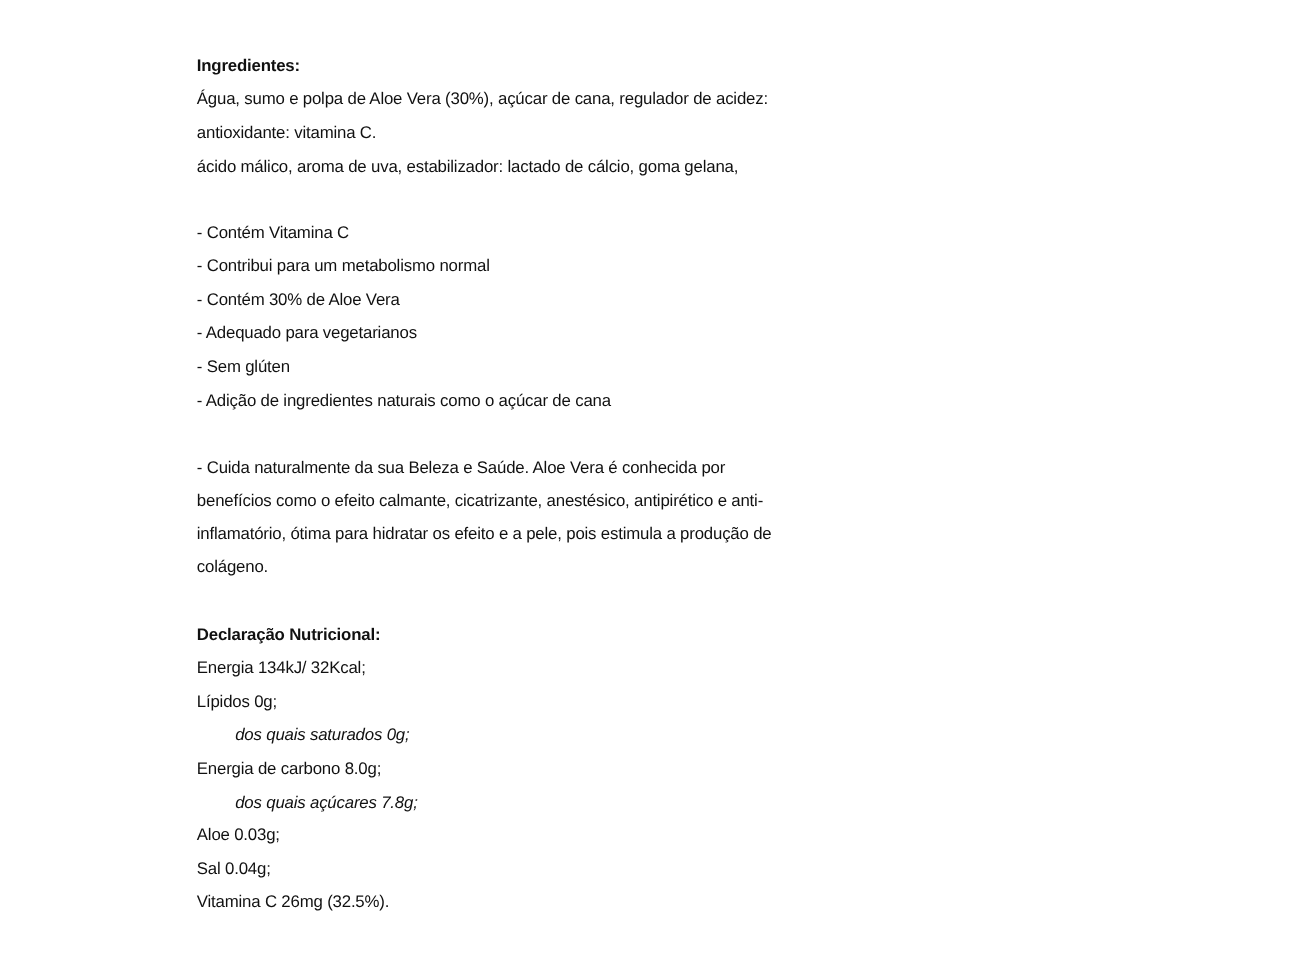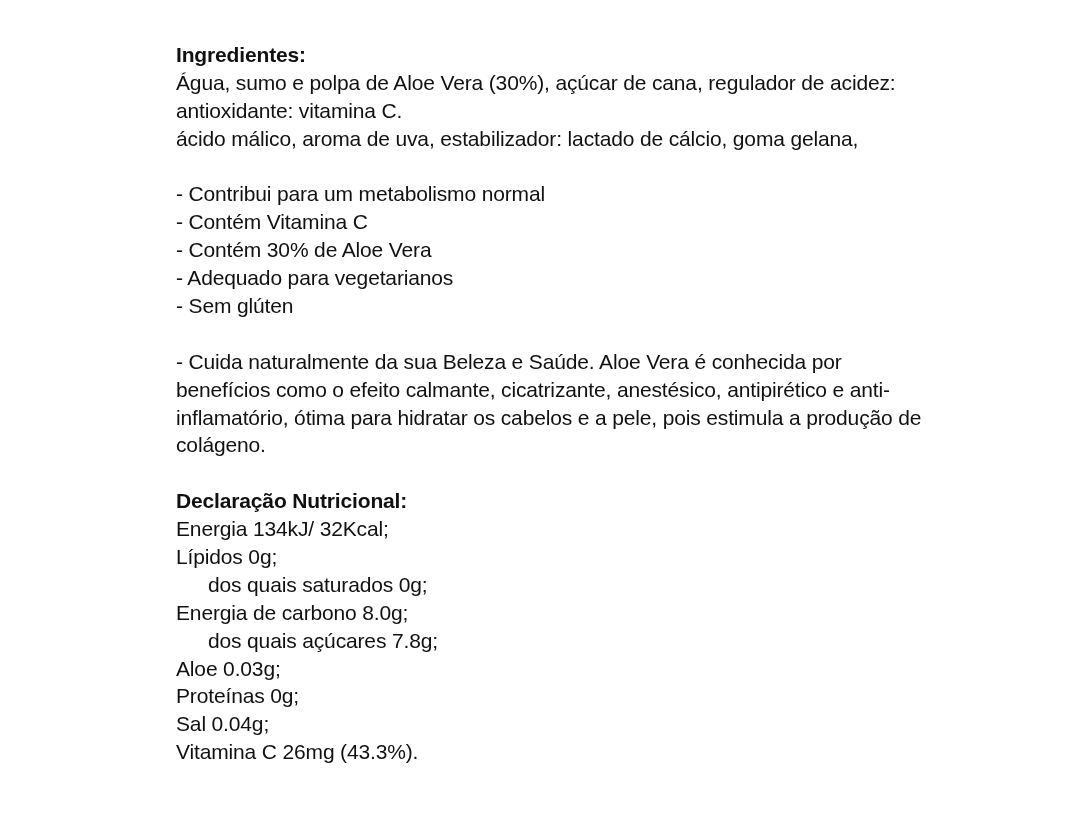--- a/index.html
+++ b/index.html
@@ -1,62 +1,61 @@
 <!DOCTYPE html>
 <html><head>
 <meta charset="utf-8">
 <style>
   html, body { margin: 0; padding: 0; background: #ffffff; }
   body { width: 1090px; height: 814px; position: relative; overflow: hidden; }
   .doc {
     position: absolute; left: 164px; top: 41px; width: 800px;
     font-family: "Liberation Sans", sans-serif;
-    font-size: 21px; line-height: 27.9px; color: #111111;
+    font-size: 14px; line-height: 27.9px; color: #111111;
     letter-spacing: -0.15px;
-    margin-left: 12px;
   }
   .line { white-space: nowrap; height: 27.9px; }
   .blank { height: 27.9px; }
   .bold { font-weight: bold; }
-  .indent { padding-left: 32px; }
+  .indent { padding-left: 32px; font-style: italic; }
 </style>
 </head>
 <body>
 
 <div class="doc">
   <section>
     <div class="line bold">Ingredientes:</div>
     <div class="line">Água, sumo e polpa de Aloe Vera (30%), açúcar de cana, regulador de acidez:</div>
     <div class="line">antioxidante: vitamina C.</div>
     <div class="line">ácido málico, aroma de uva, estabilizador: lactado de cálcio, goma gelana,</div>
   </section>
   <div class="blank"></div>
 
   <section>
+    <div class="line">- Contém Vitamina C</div>
     <div class="line">- Contribui para um metabolismo normal</div>
-    <div class="line">- Contém Vitamina C</div>
     <div class="line">- Contém 30% de Aloe Vera</div>
     <div class="line">- Adequado para vegetarianos</div>
     <div class="line">- Sem glúten</div>
+    <div class="line">- Adição de ingredientes naturais como o açúcar de cana</div>
   </section>
   <div class="blank"></div>
 
   <section>
     <div class="line">- Cuida naturalmente da sua Beleza e Saúde. Aloe Vera é conhecida por</div>
     <div class="line">benefícios como o efeito calmante, cicatrizante, anestésico, antipirético e anti-</div>
-    <div class="line">inflamatório, ótima para hidratar os cabelos e a pele, pois estimula a produção de</div>
+    <div class="line">inflamatório, ótima para hidratar os efeito e a pele, pois estimula a produção de</div>
     <div class="line">colágeno.</div>
   </section>
   <div class="blank"></div>
 
   <section>
     <div class="line bold">Declaração Nutricional:</div>
     <div class="line">Energia 134kJ/ 32Kcal;</div>
     <div class="line">Lípidos 0g;</div>
     <div class="line indent">dos quais saturados 0g;</div>
     <div class="line">Energia de carbono 8.0g;</div>
     <div class="line indent">dos quais açúcares 7.8g;</div>
     <div class="line">Aloe 0.03g;</div>
-    <div class="line">Proteínas 0g;</div>
     <div class="line">Sal 0.04g;</div>
-    <div class="line">Vitamina C 26mg (43.3%).</div>
+    <div class="line">Vitamina C 26mg (32.5%).</div>
   </section>
 </div>
 
 </body></html>

